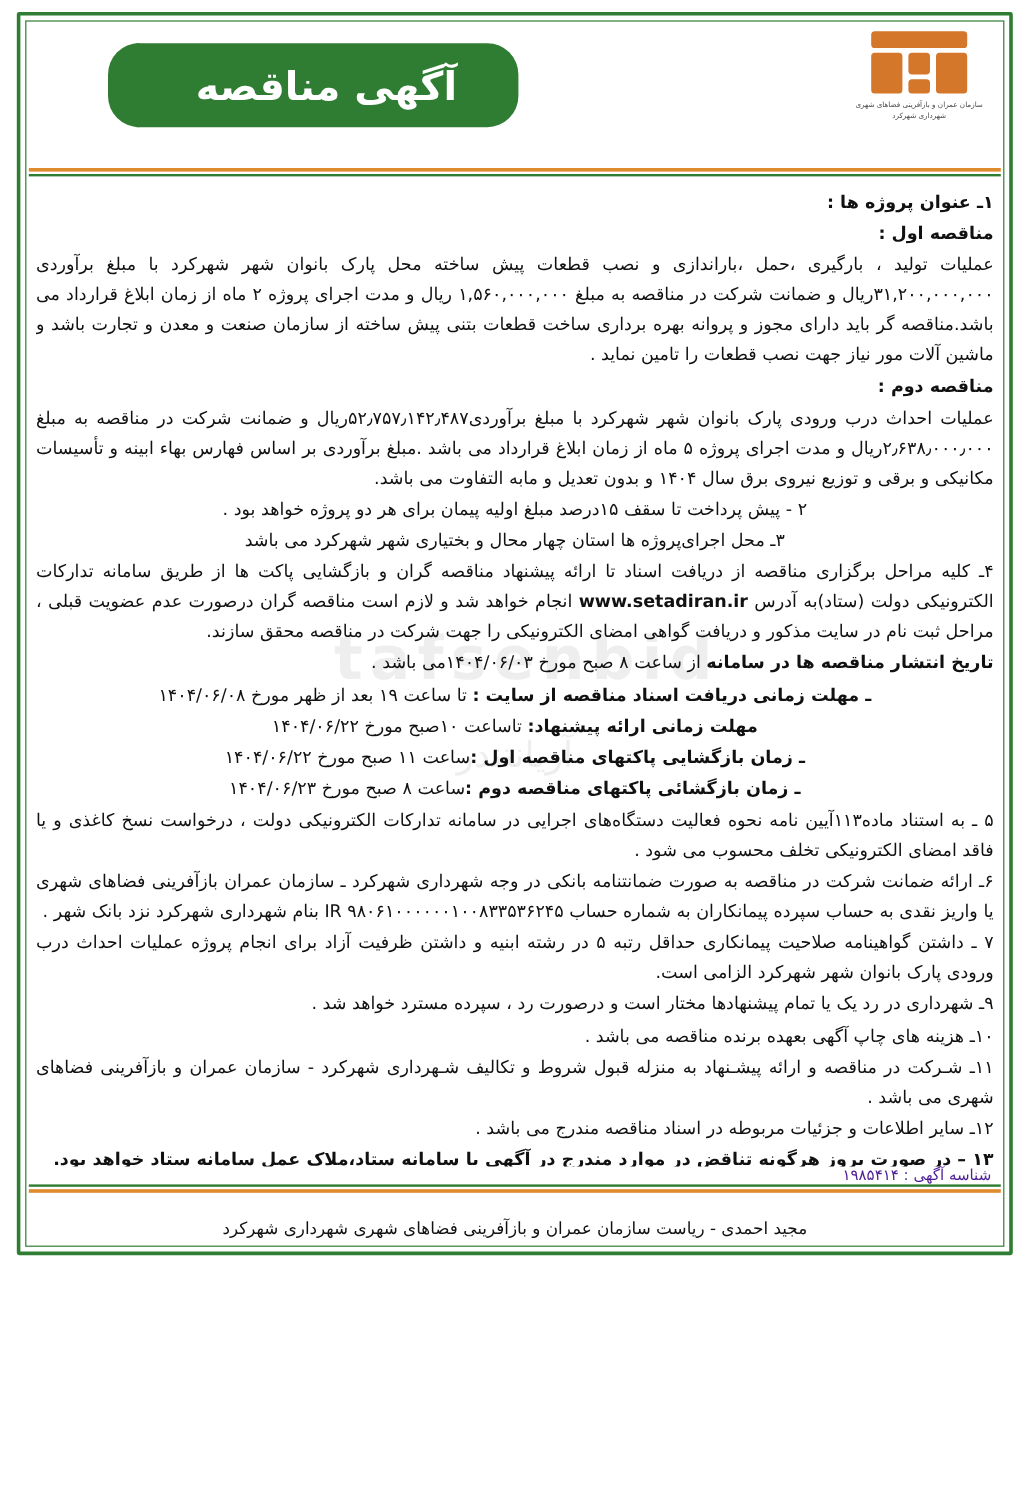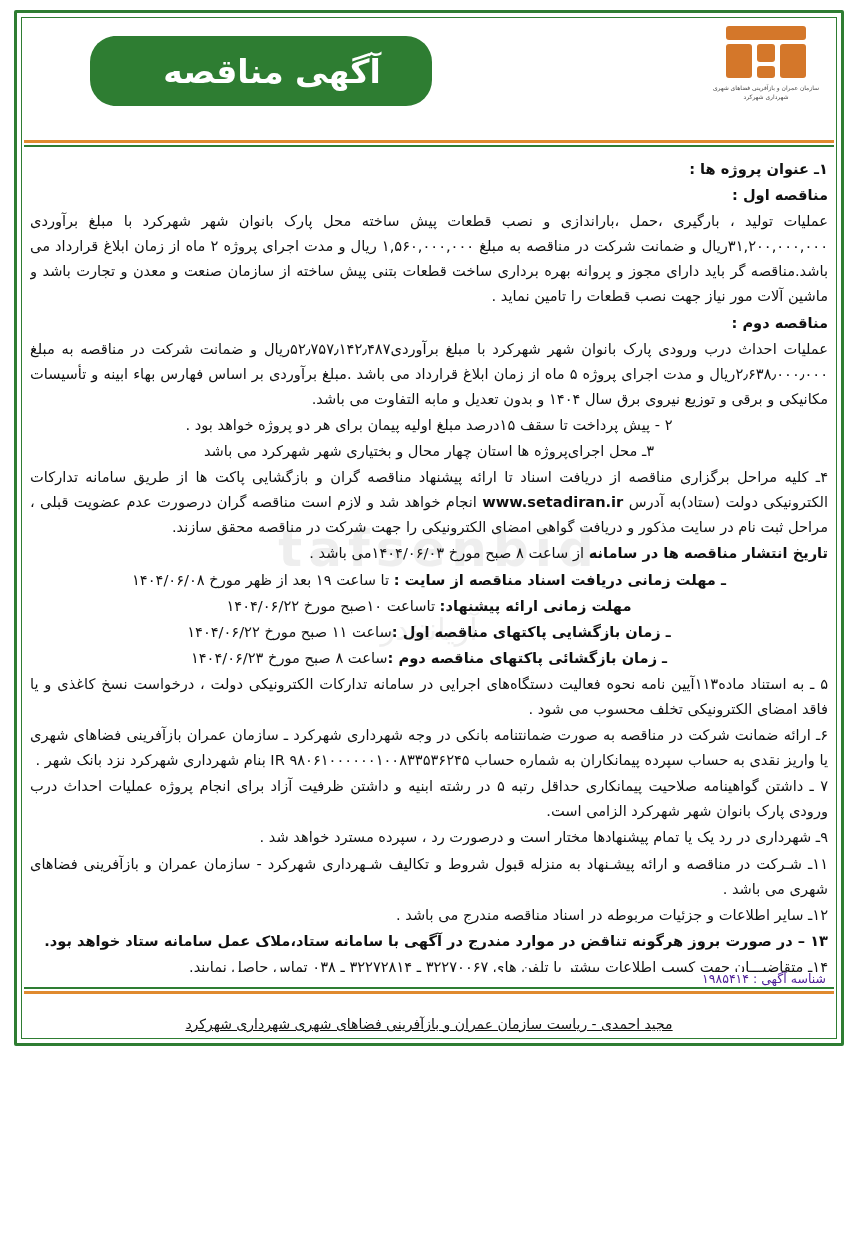--- a/index.html
+++ b/index.html
@@ -141,21 +141,20 @@
     direction:rtl;
     color:#4c1d95;
   }
   .signature{
     position:absolute;
     left:0;right:0;bottom:24px;
     text-align:center;
     font-size:14px;
     color:#111;
     direction:rtl;
-    text-decoration:underline;
   }
 </style>
 </head>
 <body>
 
 <div class="page">
   <div class="frame">
     <div class="frame-inner"></div>
   </div>
 
@@ -206,20 +205,21 @@
     <p class="ctr">
       <span class="b">ـ زمان بازگشایی پاکتهای مناقصه اول :</span><span>ساعت ۱۱ صبح مورخ ۱۴۰۴/۰۶/۲۲</span>
     </p>
     <p class="ctr">
       <span class="b">ـ زمان بازگشائی پاکتهای مناقصه دوم :</span><span>ساعت ۸ صبح مورخ ۱۴۰۴/۰۶/۲۳</span>
     </p>
     <p class="just">۵ ـ به استناد ماده۱۱۳آیین نامه نحوه فعالیت دستگاه‌های اجرایی در سامانه تدارکات الکترونیکی دولت ، درخواست نسخ کاغذی و یا فاقد امضای الکترونیکی تخلف محسوب می شود .</p>
     <p class="just">۶ـ ارائه ضمانت شرکت در مناقصه به صورت ضمانتنامه بانکی در وجه شهرداری شهرکرد ـ سازمان عمران بازآفرینی فضاهای شهری یا واریز نقدی به حساب سپرده پیمانکاران به شماره حساب IR ۹۸۰۶۱۰۰۰۰۰۰۱۰۰۸۳۳۵۳۶۲۴۵ بنام شهرداری شهرکرد نزد بانک شهر .</p>
     <p class="just">۷ ـ داشتن گواهینامه صلاحیت پیمانکاری حداقل رتبه ۵ در رشته ابنیه و داشتن ظرفیت آزاد برای انجام پروژه عملیات احداث درب ورودی پارک بانوان شهر شهرکرد الزامی است.</p>
     <p class="rt">۹ـ شهرداری در رد یک یا تمام پیشنهادها مختار است و درصورت رد ، سپرده مسترد خواهد شد .</p>
+    <p class="rt">۱۰ـ هزینه های چاپ آگهی بعهده برنده مناقصه می باشد .</p>
     <p class="just">۱۱ـ شـرکت در مناقصه و ارائه پیشـنهاد به منزله قبول شروط و تکالیف شـهرداری شهرکرد - سازمان عمران و بازآفرینی فضاهای شهری می باشد .</p>
     <p class="rt">۱۲ـ سایر اطلاعات و جزئیات مربوطه در اسناد مناقصه مندرج می باشد .</p>
     <p class="rt b">۱۳ – در صورت بروز هرگونه تناقض در موارد مندرج در آگهی با سامانه ستاد،ملاک عمل سامانه ستاد خواهد بود.</p>
     <p class="rt">۱۴ـ متقاضیـــان جهت کسب اطلاعات بیشتر با تلفن های ۳۲۲۷۰۰۶۷ ـ ۳۲۲۷۲۸۱۴ ـ ۰۳۸ تماس حاصل نمایند.</p>
   </div>
 
   <div class="ad-id">شناسه آگهی : ۱۹۸۵۴۱۴</div>
   <div class="footer-rule-o"></div>
   <div class="footer-rule-g"></div>
   <div class="signature">مجید احمدی - ریاست سازمان عمران و بازآفرینی فضاهای شهری شهرداری شهرکرد</div>

